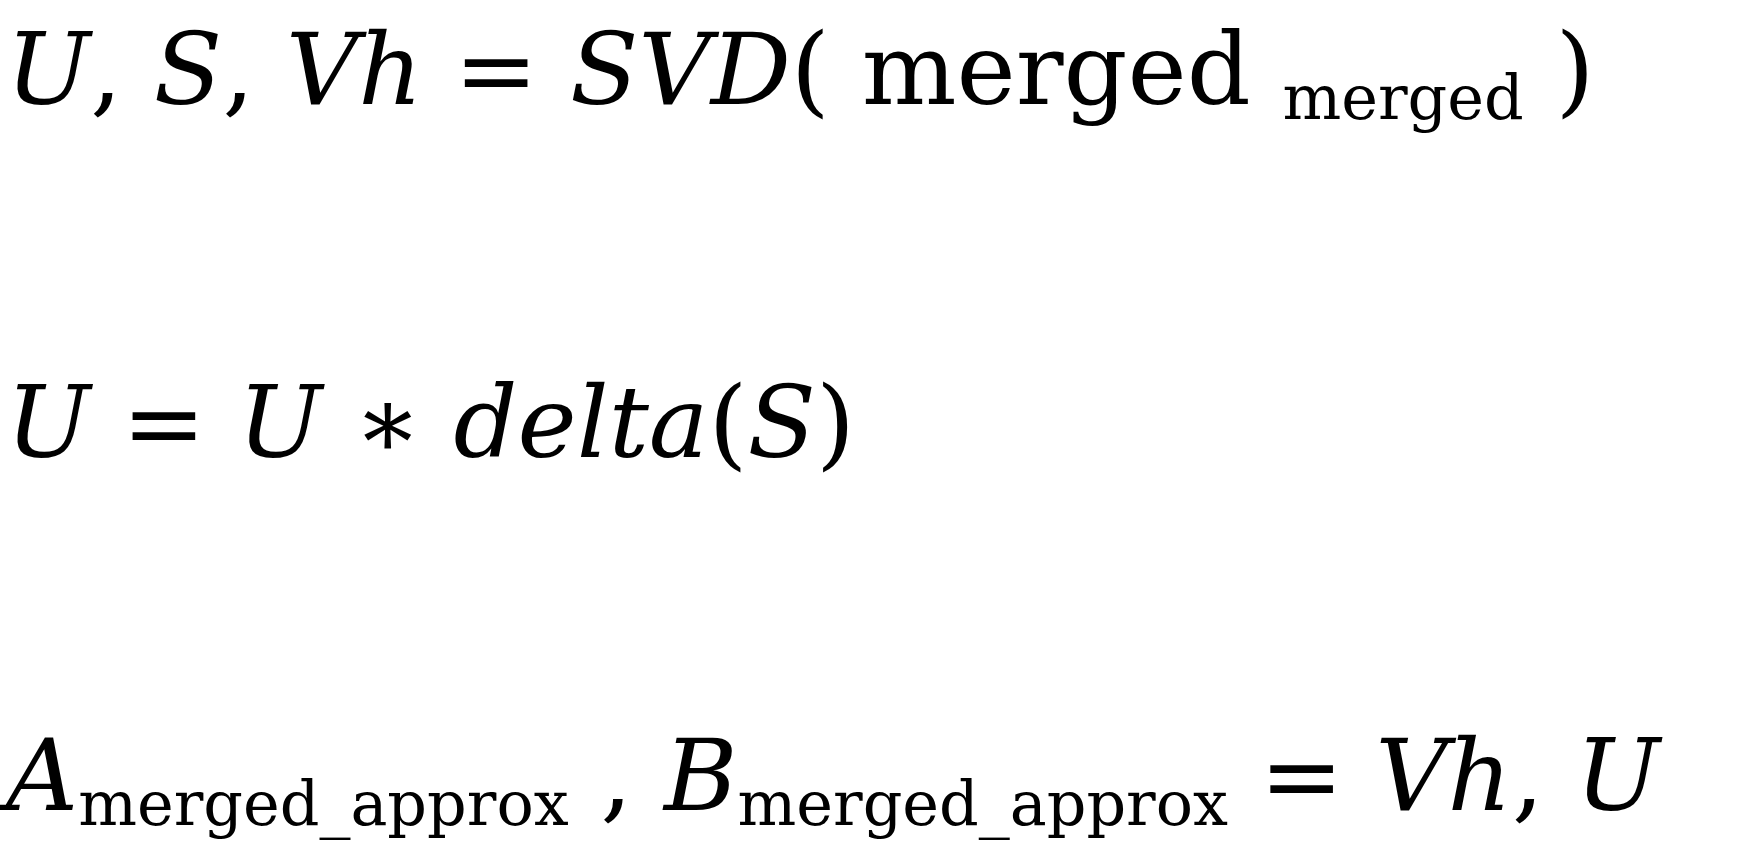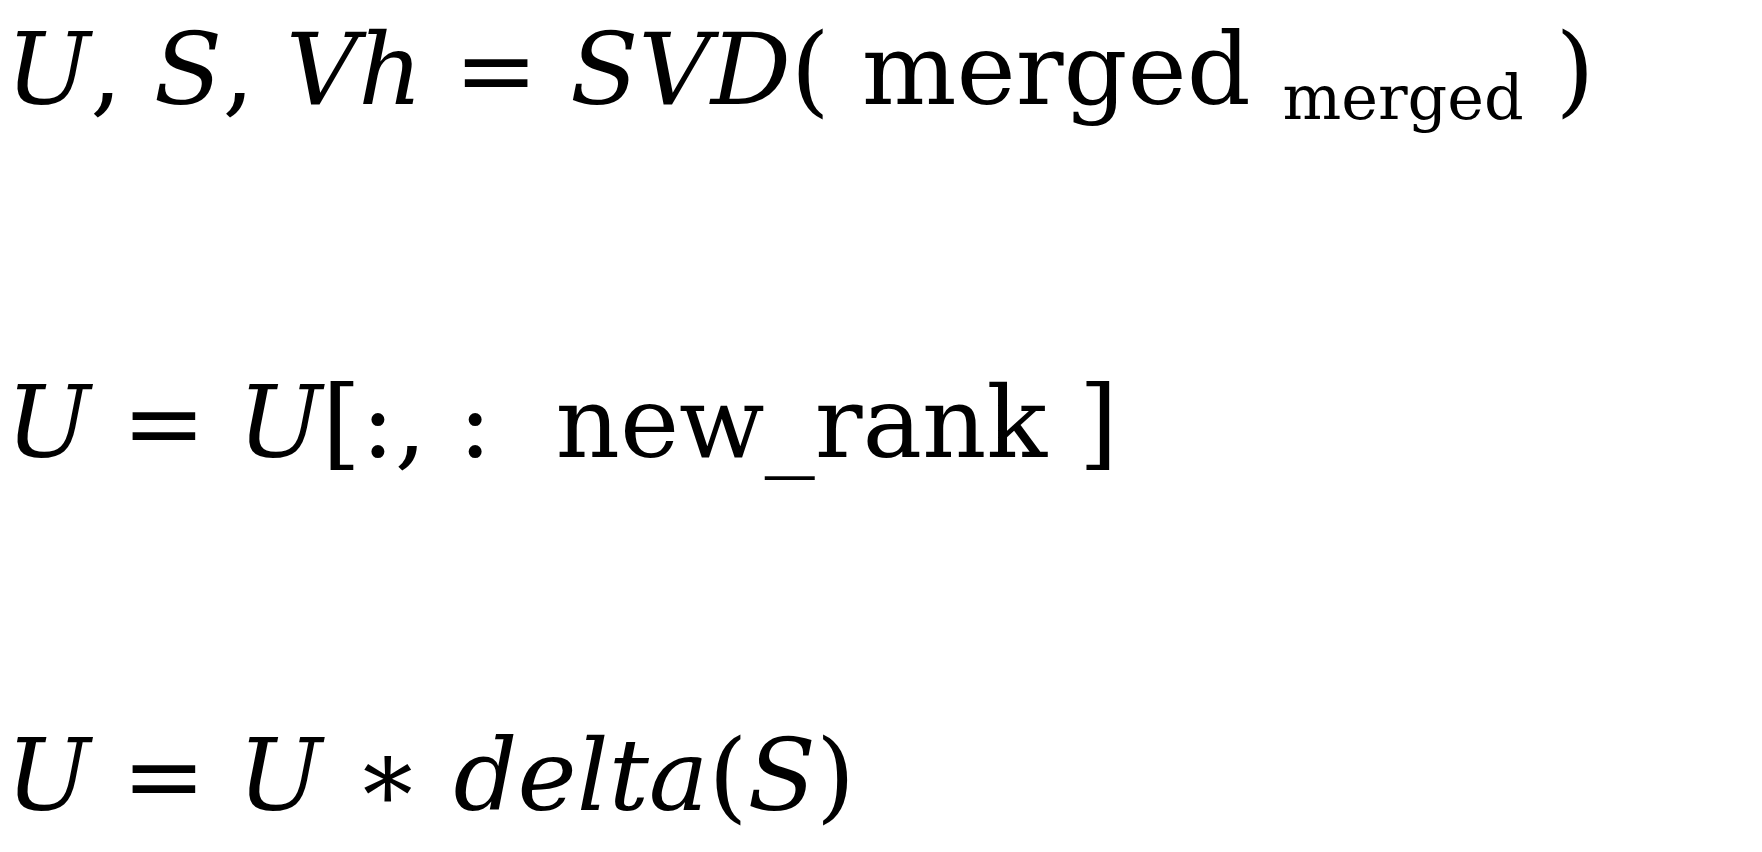--- a/index.html
+++ b/index.html
@@ -38,15 +38,15 @@
     font-size: 0.62em;
     vertical-align: -0.24em;
   }
 </style>
 </head>
 <body>
 
 <div class="page">
 
 <div class="eq-line"><span class="seg-it">U</span><span class="seg-rm">, </span><span class="seg-it">S</span><span class="seg-rm">, </span><span class="seg-it">Vh</span><span class="seg-rm"> = </span><span class="seg-it">SVD</span><span class="seg-rm">( merged </span><span class="seg-sub">merged</span><span class="seg-rm"> )</span></div>
-    <div class="eq-line"><span class="seg-it">U</span><span class="seg-rm"> = </span><span class="seg-it">U</span><span class="seg-rm">[:, :  new_rank ]</span></div>
     <div class="eq-line"><span class="seg-it">U</span><span class="seg-rm"> = </span><span class="seg-it">U</span><span class="seg-rm"> ∗ </span><span class="seg-it">delta</span><span class="seg-rm">(</span><span class="seg-it">S</span><span class="seg-rm">)</span></div>
+    <div class="eq-line"><span class="seg-it">A</span><span class="seg-sub">merged_approx</span><span class="seg-rm"> , </span><span class="seg-it">B</span><span class="seg-sub">merged_approx</span><span class="seg-rm"> = </span><span class="seg-it">Vh</span><span class="seg-rm">, </span><span class="seg-it">U</span></div>
   </div>
 
 </body></html>

